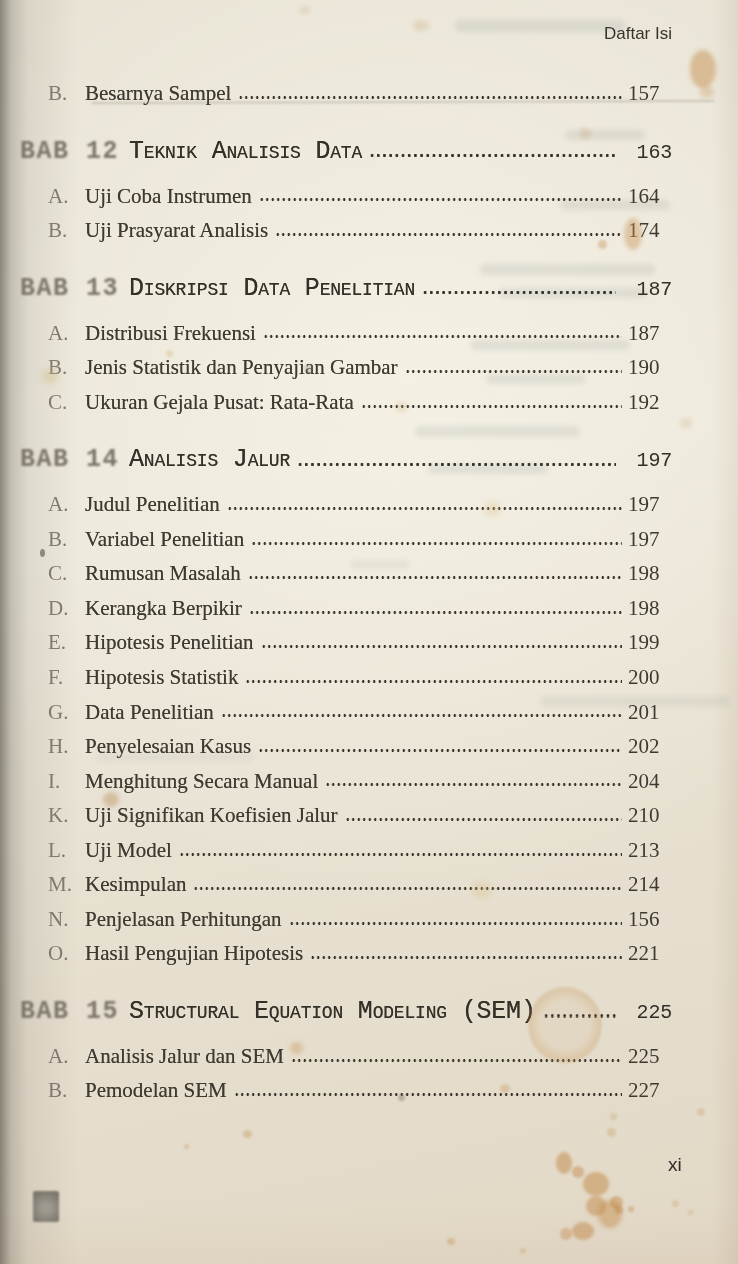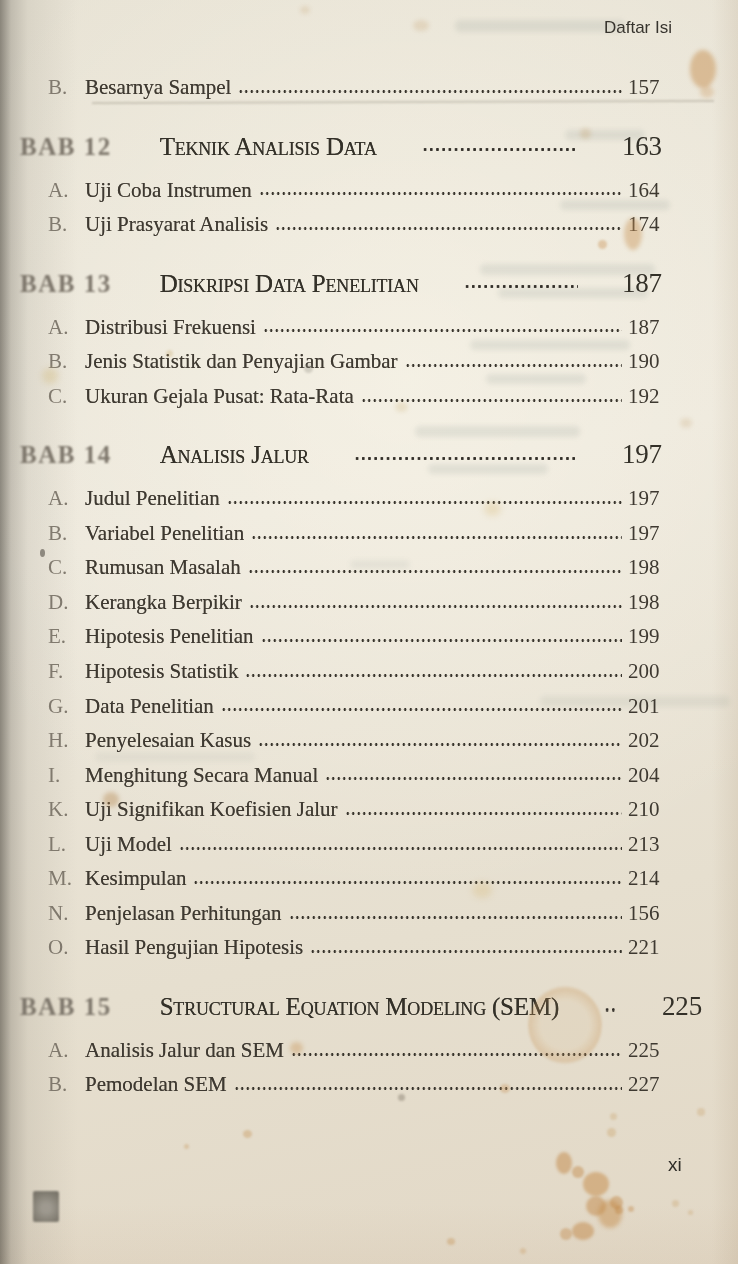--- a/index.html
+++ b/index.html
@@ -8,41 +8,41 @@
   .sheet{position:absolute;inset:0;
     background:
       radial-gradient(95% 55% at 55% 30%, rgba(255,252,240,.45), rgba(255,252,240,0) 75%),
       linear-gradient(to left, rgba(166,142,112,.16), rgba(166,142,112,0) 26px),
       linear-gradient(to top, rgba(190,160,130,.10), rgba(190,160,130,0) 60px),
       linear-gradient(168deg,#e8e3d5 0%,#ece7db 40%,#e6dfcf 72%,#e2d8c6 100%);
   }
   .spine{position:absolute;left:0;top:0;bottom:0;width:80px;pointer-events:none;
     background:linear-gradient(to right, rgba(60,56,48,.55) 0px, rgba(100,95,85,.30) 11px,
                rgba(130,124,111,.14) 28px, rgba(130,124,111,0) 78px);}
-  .content{position:absolute;left:20px;width:652px;top:4px;}
+  .content{position:absolute;left:20px;width:652px;top:10px;}
   .hdr{margin-top:8px;height:40px;display:flex;justify-content:flex-end;align-items:flex-start;
        padding-top:6px;font-family:"Liberation Sans",sans-serif;font-size:17px;color:#37342e;}
   .row{display:flex;align-items:baseline;height:34.55px;font-size:21px;color:#3e3931;}
   .row>span{line-height:34.55px;white-space:nowrap;}
   .mk{margin-left:28px;width:37px;flex:none;color:#6e675c;filter:blur(.7px);opacity:.85;}
   .tt{flex:none;text-shadow:0 0 .6px rgba(62,57,47,.7);}
   .sc{font-size:.72em;letter-spacing:.5px;}
   .ld{flex:1;min-width:14px;height:3px;align-self:center;transform:translateY(4px);
       margin:0 6px 0 7px;background-image:radial-gradient(circle,#38342c 1.2px,transparent 1.45px);
       background-size:5.5px 3px;background-repeat:repeat-x;background-position:left center;}
   .pn{flex:none;width:44px;}
   .intro{margin-top:12px;}
   .chapter{margin-top:24px;}
-  .chead{height:34px;font-family:Liberation Serif, serif;font-variant:small-caps;
-         font-size:25px;color:#333028;margin-bottom:10px;letter-spacing:-.2px;gap:38px;}
+  .chead{height:34px;font-family:Liberation Mono, monospace;font-variant:small-caps;
+         font-size:25px;color:#333028;margin-bottom:10px;letter-spacing:-.2px;}
   .chead>span{line-height:34px;}
   .chead .bab{flex:none;font-variant:normal;font-weight:700;letter-spacing:1.5px;
               color:#7c756a;filter:blur(1px);margin-right:10px;width:auto;}
   .chead .tt{text-shadow:0 0 .5px rgba(50,46,38,.8);}
-  .chead .pn{font-size:27px;width:50px;}
+  .chead .pn{font-size:20px;width:50px;text-align:right;}
   .chead .ld{height:3.4px;background-image:radial-gradient(circle,#34302a 1.4px,transparent 1.65px);
              background-size:6.2px 3.4px;}
   .pageno{position:absolute;left:668px;top:1154px;font-family:"Liberation Sans",sans-serif;
           font-size:19px;color:#2f2d28;}
   .ornament{position:absolute;left:33px;top:1191px;width:26px;height:31px;border-radius:2px;
             background:radial-gradient(circle at 50% 55%, #9a968d 20%, #767268 70%, #67635a 100%);
             filter:blur(1.1px);opacity:.9;}
   .crease{position:absolute;left:92px;top:101px;width:622px;height:2px;
           background:rgba(130,122,105,.32);filter:blur(1px);transform:rotate(-.2deg);}
   .s{position:absolute;border-radius:50%;pointer-events:none;}

